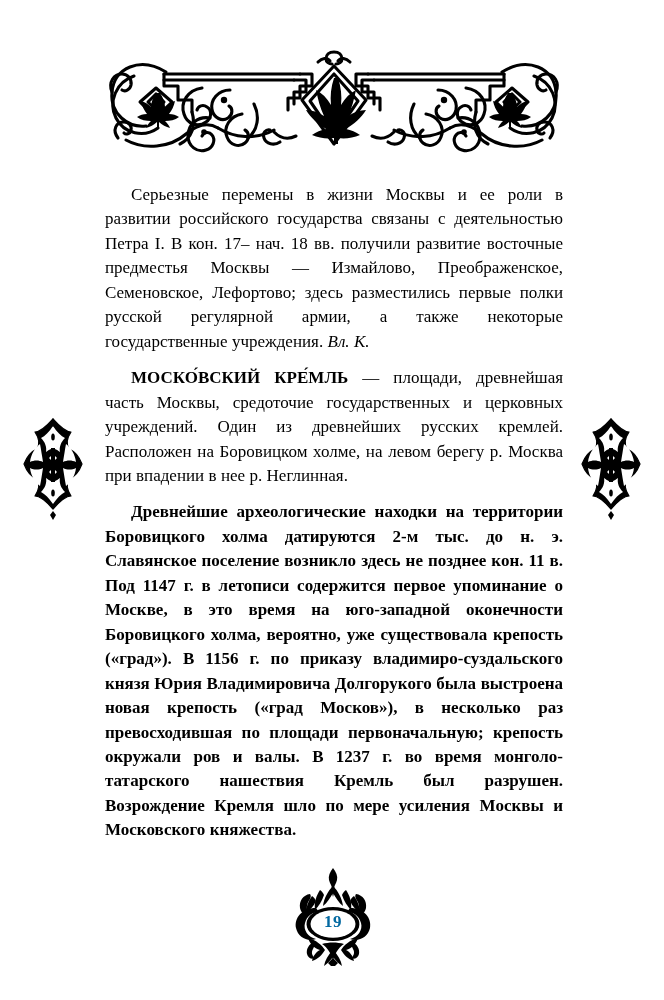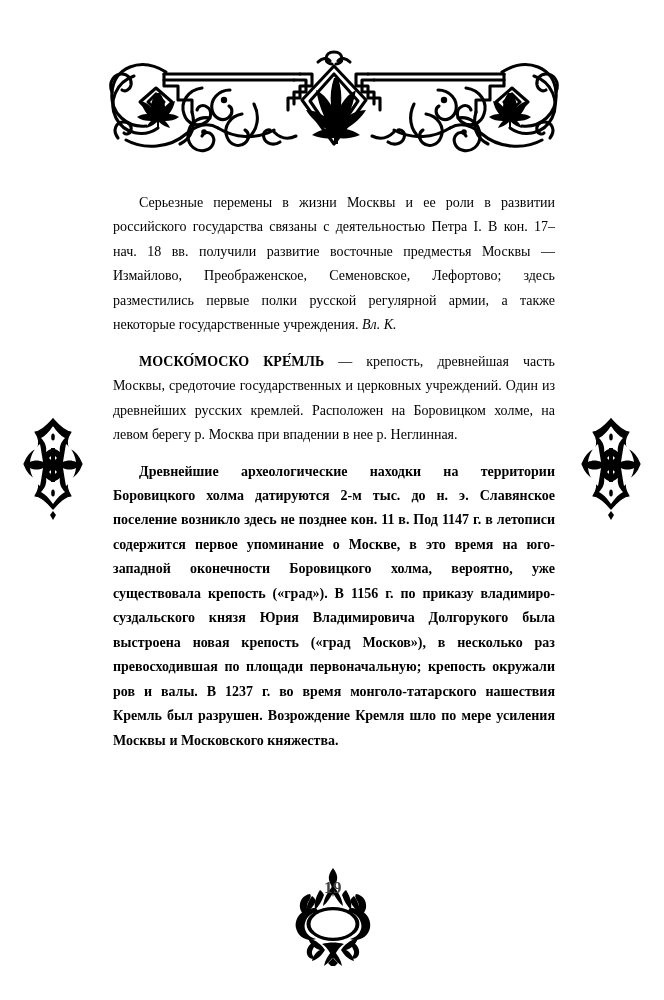--- a/index.html
+++ b/index.html
@@ -36,22 +36,22 @@
 
   
   .text-column {
     position: absolute;
     left: 105px;
     top: 183px;
     width: 458px;
   }
 
   p.body-par {
-    margin: 8px;
-    font-size: 14px;
+    margin: 0;
+    font-size: 17px;
     line-height: 24.45px;
     text-align: justify;
     text-indent: 26px;
     text-justify: inter-word;
     letter-spacing: 0px;
     word-spacing: 0.1px;
     hyphens: manual;
   }
   p.body-par + p.body-par { margin-top: 12px; }
   p.par-kremlin { margin-top: 20px; }
@@ -83,27 +83,28 @@
     height: 98px;
   }
   .footer-ornament svg { display: block; width: 100%; height: 100%; }
   .folio {
     position: absolute;
     left: 292px;
     top: 868px;
     width: 82px;
     height: 98px;
     display: flex;
+    align-items: center;
     justify-content: center;
     padding-top: 10px;
     box-sizing: border-box;
     font-size: 17px;
     font-weight: 700;
     letter-spacing: 0.5px;
-    color: #404040;
+    color: #0369a1;
     pointer-events: none;
   }
 </style>
 </head>
 <body>
 
 <div class="page">
 
   <div class="header-ornament">
     <svg viewBox="0 0 460 108" xmlns="http://www.w3.org/2000/svg" aria-hidden="true">
@@ -249,21 +250,21 @@
         <path d="M30 0 L33 5 L30 9 L27 5 Z"></path>
         <path d="M30 93 L33 97 L30 102 L27 97 Z"></path>
       </g>
     </svg>
   </div>
 
   <div class="text-column">
 
     <p class="body-par par-moscow"><span>Серьезные перемены в жизни Москвы и ее роли в развитии российского государства связаны с деятельностью Петра I. В кон. 17– нач. 18 вв. получили развитие восточные предместья Москвы — Измайлово, Преображенское, Семеновское, Лефортово; здесь разместились первые полки русской регулярной армии, а также некоторые государственные учреждения. </span><span class="sig">Вл. К.</span></p>
 
-    <p class="body-par par-kremlin"><span class="entry-head">МОСКО́МОСКО КРЕ́МЛЬ</span><span> — крепость, древнейшая часть Москвы, средоточие государственных и церковных учреждений. Один из древнейших русских кремлей. Расположен на Боровицком холме, на левом берегу р. Москва при впадении в нее р. Неглинная.</span></p>
+    <p class="body-par par-kremlin"><span class="entry-head">МОСКО́ВСКИЙ КРЕ́МЛЬ</span><span> — площади, древнейшая часть Москвы, средоточие государственных и церковных учреждений. Один из древнейших русских кремлей. Расположен на Боровицком холме, на левом берегу р. Москва при впадении в нее р. Неглинная.</span></p>
 
     <p class="body-par par-history"><span>Древнейшие археологические находки на территории Боровицкого холма датируются 2-м тыс. до н. э. Славянское поселение возникло здесь не позднее кон. 11 в. Под 1147 г. в летописи содержится первое упоминание о Москве, в это время на юго-западной оконечности Боровицкого холма, вероятно, уже существовала крепость («град»). В 1156 г. по приказу владимиро-суздальского князя Юрия Владимировича Долгорукого была выстроена новая крепость («град Москов»), в несколько раз превосходившая по площади первоначальную; крепость окружали ров и валы. В 1237 г. во время монголо-татарского нашествия Кремль был разрушен. Возрождение Кремля шло по мере усиления Москвы и Московского княжества.</span></p>
 
   </div>
 
   <div class="footer-ornament">
     <svg viewBox="0 0 82 98" xmlns="http://www.w3.org/2000/svg" aria-hidden="true">
       <g fill="#000" stroke="none">
 
         <path d="M41 0 c-3 4 -5 8 -4 12 c1 4 3 6 4 9 c1 -3 3 -5 4 -9 c1 -4 -1 -8 -4 -12 Z"></path>

